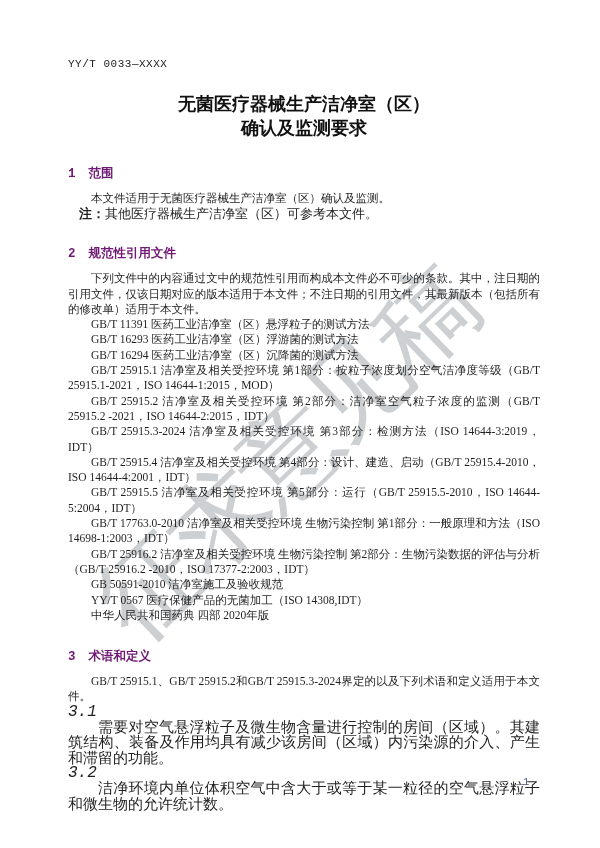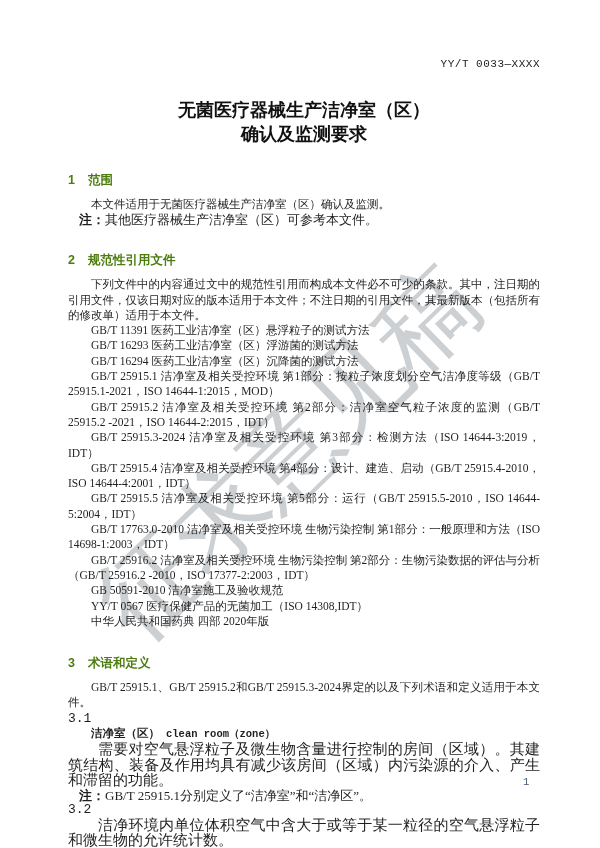--- a/index.html
+++ b/index.html
@@ -13,42 +13,41 @@
     overflow: hidden;
     font-family: "Liberation Serif", "DejaVu Serif", serif;
     color: #1f1f1f;
   }
   .content {
     position: relative;
     z-index: 2;
     padding: 58px 60px 0 68px;
   }
   .doc-code {
-    text-align: right;
     font-family: "Liberation Mono", "DejaVu Sans Mono", monospace;
     font-size: 11px;
     letter-spacing: 0.5px;
     color: #1c1c1c;
   }
   .doc-title {
-    margin-top: 28px;
+    margin-top: 22px;
     text-align: center;
     font-family: "Liberation Sans", "DejaVu Sans", sans-serif;
     font-weight: bold;
     font-size: 18px;
     line-height: 24px;
     color: #111;
   }
   .sec-heading {
     margin-top: 26px;
-    font-family: Liberation Sans, sans-serif;
+    font-family: Liberation Mono, monospace;
     font-weight: bold;
     font-size: 12.5px;
     line-height: 16px;
-    color: #4d7c0f;
+    color: #701a75;
   }
   .sec-heading .sec-num { display: inline-block; margin-right: 13px; }
   .para {
     margin-top: 9px;
     font-size: 11.5px;
     line-height: 15.3px;
     text-align: justify;
     text-indent: 2em;
   }
   .para + .para { margin-top: 6px; }
@@ -65,22 +64,23 @@
   }
   .ref-list { margin-top: 0; }
   .ref {
     font-size: 11.5px;
     line-height: 15.3px;
     text-align: justify;
     text-indent: 2em;
   }
   .term-num {
     font-family: "Liberation Mono", "DejaVu Sans Mono", monospace;
-    font-size: 13px;
+    font-size: 16px;
     line-height: 15.3px;
+    font-style: italic;
   }
   .term-name {
     padding-left: 23px;
     font-size: 11.5px;
     line-height: 15.3px;
   }
   .term-zh {
     font-family: "Liberation Sans", "DejaVu Sans", sans-serif;
     font-weight: bold;
   }
@@ -164,27 +164,21 @@
       <p class="ref">中华人民共和国药典 四部 2020年版</p>
     </div>
 
     <div class="sec-heading">
       <span class="sec-num">3</span><span>术语和定义</span>
     </div>
     <p class="para">GB/T 25915.1、GB/T 25915.2和GB/T 25915.3-2024界定的以及下列术语和定义适用于本文件。</p>
 
     <div>
       <div class="term-num">3.1</div>
-      <div class="term-name">
-        <span class="term-zh">洁净室（区）</span><span class="term-en">clean room（zone）</span>
-      </div>
       <p class="term-def">需要对空气悬浮粒子及微生物含量进行控制的房间（区域）。其建筑结构、装备及作用均具有减少该房间（区域）内污染源的介入、产生和滞留的功能。</p>
-      <p class="note">
-        <span class="note-label">注：</span><span>GB/T 25915.1分别定义了“洁净室”和“洁净区”。</span>
-      </p>
     </div>
 
     <div>
       <div class="term-num">3.2</div>
       <p class="term-def">洁净环境内单位体积空气中含大于或等于某一粒径的空气悬浮粒子和微生物的允许统计数。</p>
     </div>
 
   </div>
 
   <div class="page-number">1</div>

